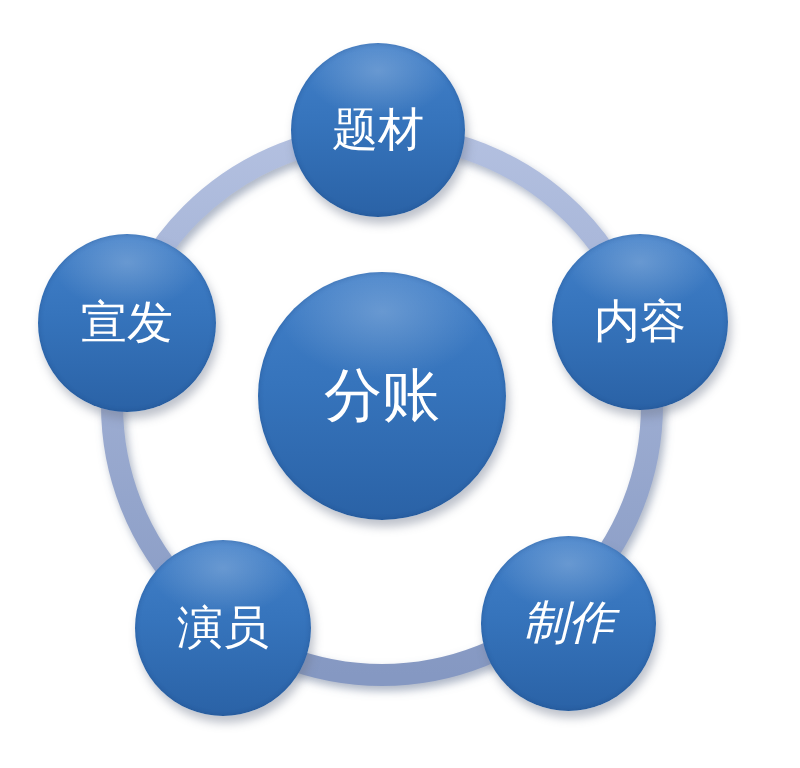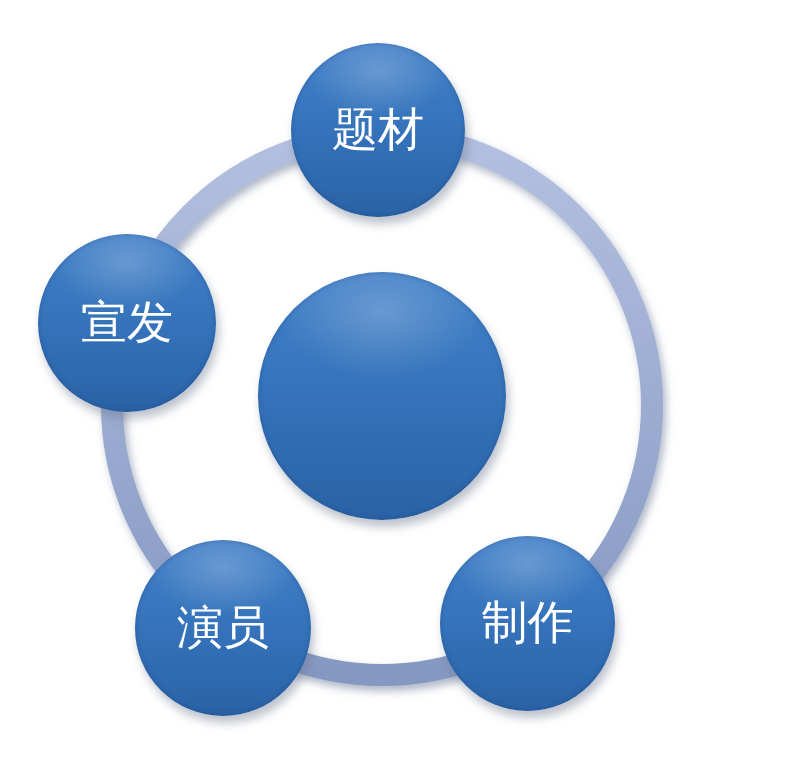--- a/index.html
+++ b/index.html
@@ -50,21 +50,21 @@
     font-size: 58px;
     line-height: 1.40;
   }
   
   .node-sat {
     font-size: 46px;
     line-height: 1.28;
   }
   .node-top          { left: 291px; top:  43px; width: 174px; height: 174px; }
   .node-right        { left: 552px; top: 234px; width: 176px; height: 176px; }
-  .node-bottom-right { left: 440px; top: 536px; width: 175px; height: 175px; }
+  .node-bottom-right { left: 481px; top: 536px; width: 175px; height: 175px; font-style: italic; }
   .node-bottom-left  { left: 135px; top: 540px; width: 176px; height: 176px; }
   .node-left         { left:  38px; top: 234px; width: 178px; height: 178px; }
 </style>
 </head>
 <body>
 
 <div class="canvas">
 
   <svg class="ring-svg" width="800" height="768" viewBox="0 0 800 768" aria-hidden="true">
     <defs>
@@ -74,29 +74,35 @@
       </linearGradient>
       <filter id="ringShadow" x="-15%" y="-15%" width="130%" height="130%">
         <feDropShadow dx="3" dy="5" stdDeviation="4" flood-color="#6B7A96" flood-opacity="0.55"></feDropShadow>
       </filter>
     </defs>
     <circle cx="382" cy="405" r="270" fill="none" stroke="url(#ringGrad)" stroke-width="22" filter="url(#ringShadow)"></circle>
   </svg>
 
   <div class="node node-center">
     <div class="label">
+      <span class="line">分账</span>
     </div>
   </div>
 
   <div class="node node-sat node-top">
     <div class="label">
       <span class="line">题材</span>
     </div>
   </div>
 
+  <div class="node node-sat node-right">
+    <div class="label">
+      <span class="line">内容</span>
+    </div>
+  </div>
 
   <div class="node node-sat node-bottom-right">
     <div class="label">
       <span class="line">制作</span>
     </div>
   </div>
 
   <div class="node node-sat node-left">
     <div class="label">
       <span class="line">宣发</span>

